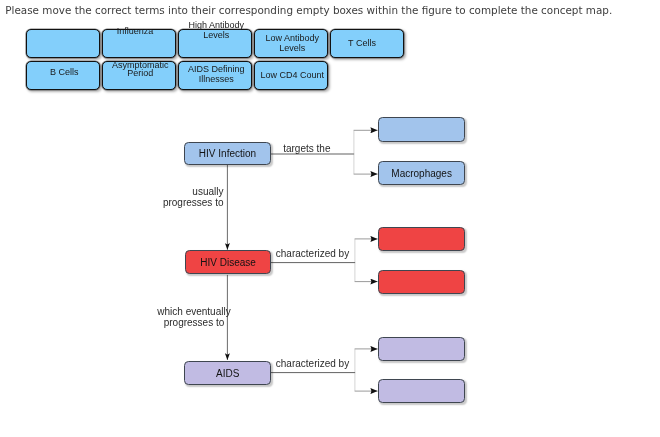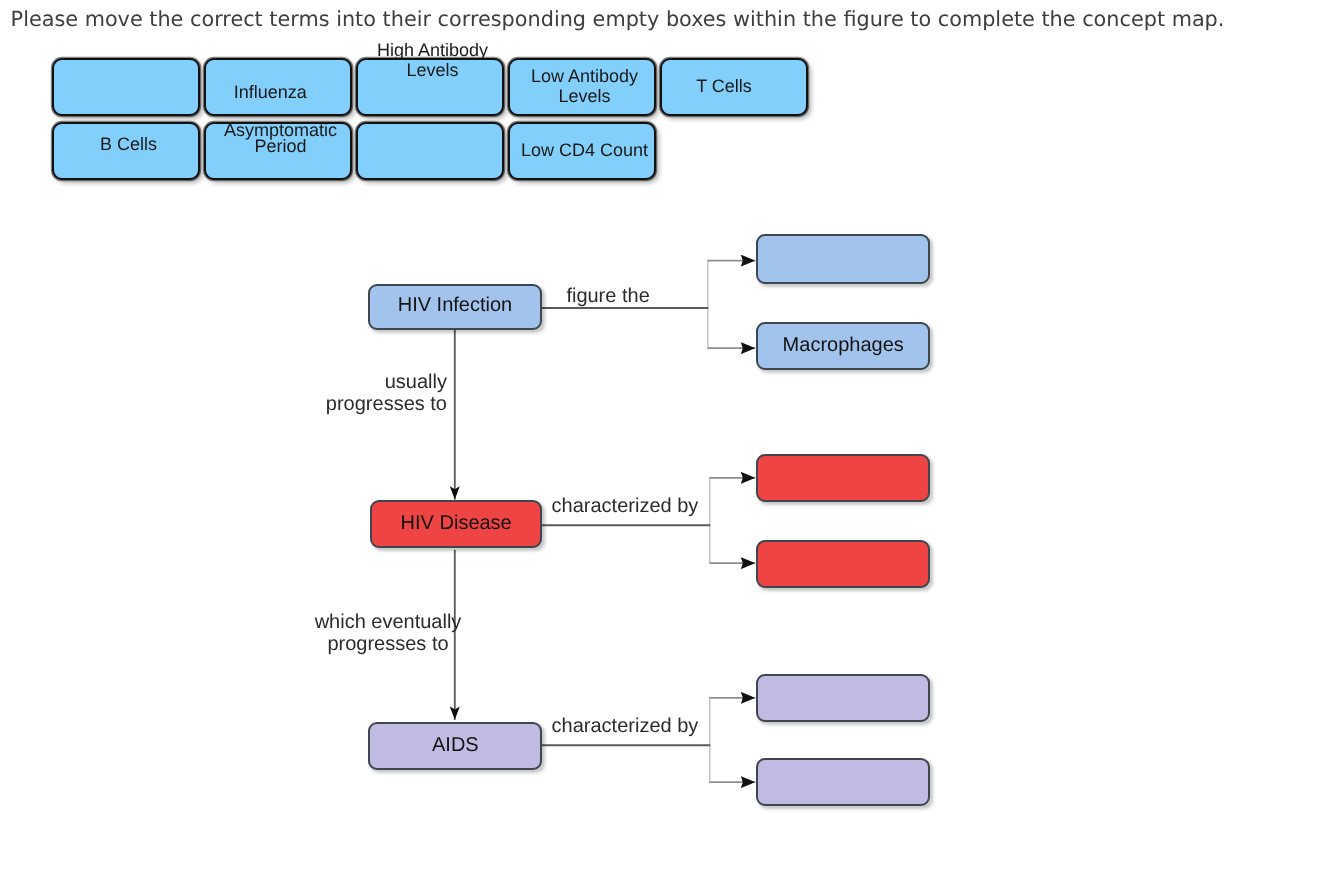--- a/index.html
+++ b/index.html
@@ -58,35 +58,37 @@
 </head>
 <body>
 
 <div id="stage" class="aa">
 
   <div class="instruction aa">Please move the correct terms into their corresponding empty boxes within the figure to complete the concept map.</div>
 
   <div id="bank">
       <div class="tile" style="left: 25.9px; top: 28.8px; width: 74.3px; height: 29.3px; background: rgb(131, 207, 251); border-color: rgb(17, 17, 17);"></div>
       <div class="tile" style="left: 101.9px; top: 28.8px; width: 74.3px; height: 29.3px; background: rgb(131, 207, 251); border-color: rgb(17, 17, 17);"></div>
-      <div class="tile-tx" style="left: 103.1px; top: 41px; width: 64px; line-height: 10px; color: rgb(26, 26, 26);">Influenza</div>
+      <div class="tile-tx" style="left: 103.1px; top: 26px; width: 64px; line-height: 10px; color: rgb(26, 26, 26);">Influenza</div>
       <div class="tile" style="left: 177.9px; top: 28.8px; width: 74.3px; height: 29.3px; background: rgb(131, 207, 251); border-color: rgb(17, 17, 17);"></div>
       <div class="tile-tx" style="left: 179.1px; top: 20px; width: 74.3px; line-height: 10.1px; color: rgb(26, 26, 26);">High Antibody
 Levels</div>
       <div class="tile" style="left: 253.9px; top: 28.8px; width: 74.3px; height: 29.3px; background: rgb(131, 207, 251); border-color: rgb(17, 17, 17);"></div>
       <div class="tile-tx" style="left: 255.1px; top: 34.4px; width: 74.3px; line-height: 9.9px; color: rgb(26, 26, 26);">Low Antibody
 Levels</div>
       <div class="tile" style="left: 329.9px; top: 28.8px; width: 74.3px; height: 29.3px; background: rgb(131, 207, 251); border-color: rgb(17, 17, 17);"></div>
       <div class="tile-tx" style="left: 320px; top: 38.4px; width: 84px; line-height: 10px; color: rgb(26, 26, 26);">T Cells</div>
       <div class="tile" style="left: 25.9px; top: 60.7px; width: 74.3px; height: 29.3px; background: rgb(131, 207, 251); border-color: rgb(17, 17, 17);"></div>
       <div class="tile-tx" style="left: 27.1px; top: 67.2px; width: 74.3px; line-height: 10px; color: rgb(26, 26, 26);">B Cells</div>
       <div class="tile" style="left: 101.9px; top: 60.7px; width: 74.3px; height: 29.3px; background: rgb(131, 207, 251); border-color: rgb(17, 17, 17);"></div>
       <div class="tile-tx" style="left: 103.1px; top: 60.7px; width: 74.3px; line-height: 8.5px; color: rgb(26, 26, 26);">Asymptomatic
 Period</div>
       <div class="tile" style="left: 177.9px; top: 60.7px; width: 74.3px; height: 29.3px; background: rgb(131, 207, 251); border-color: rgb(17, 17, 17);"></div>
+      <div class="tile-tx" style="left: 179.1px; top: 65.4px; width: 74.3px; line-height: 9.7px; color: rgb(26, 26, 26);">AIDS Defining
+Illnesses</div>
       <div class="tile" style="left: 253.9px; top: 60.7px; width: 74.3px; height: 29.3px; background: rgb(131, 207, 251); border-color: rgb(17, 17, 17);"></div>
       <div class="tile-tx" style="left: 255.1px; top: 70px; width: 74.3px; line-height: 10px; color: rgb(26, 26, 26);">Low CD4 Count</div>
     </div>
 
   <svg class="wires" viewBox="0 0 660 437" xmlns="http://www.w3.org/2000/svg">
     <defs>
       <marker id="ah" markerWidth="7.3" markerHeight="6.0" refX="7.3" refY="3.0" orient="auto" markerUnits="userSpaceOnUse">
         <path d="M0.1,0.0 L7.3,3.0 L0.1,6.0 L1.1,3.0 z" fill="#111"></path>
       </marker>
       <marker id="ahd" markerWidth="6.8" markerHeight="5.2" refX="6.8" refY="2.6" orient="auto" markerUnits="userSpaceOnUse">
@@ -143,21 +145,21 @@
         <div class="node-tx">AIDS</div>
       </div>
       <div class="node n-purple" style="left: 378px; top: 336.5px; width: 87.2px; height: 24.1px;">
         <div class="node-tx"></div>
       </div>
       <div class="node n-purple" style="left: 378px; top: 378.8px; width: 87.2px; height: 24px;">
         <div class="node-tx"></div>
       </div>
     </div>
   <div id="labels">
-      <div class="elabel l" style="left: 283.2px; top: 143.4px;">figure the</div>
+      <div class="elabel l" style="left: 283.2px; top: 143.4px;">targets the</div>
       <div class="elabel r" style="left: 160px; top: 185.6px; width: 63.5px; line-height: 11.8px;">usually
 progresses to</div>
       <div class="elabel l" style="left: 275.8px; top: 248px;">characterized by</div>
       <div class="elabel c" style="left: 156px; top: 305.6px; width: 76px; line-height: 11.8px;">which eventually
 progresses to</div>
       <div class="elabel l" style="left: 275.8px; top: 358px;">characterized by</div>
     </div>
 </div>
 
 </body></html>

